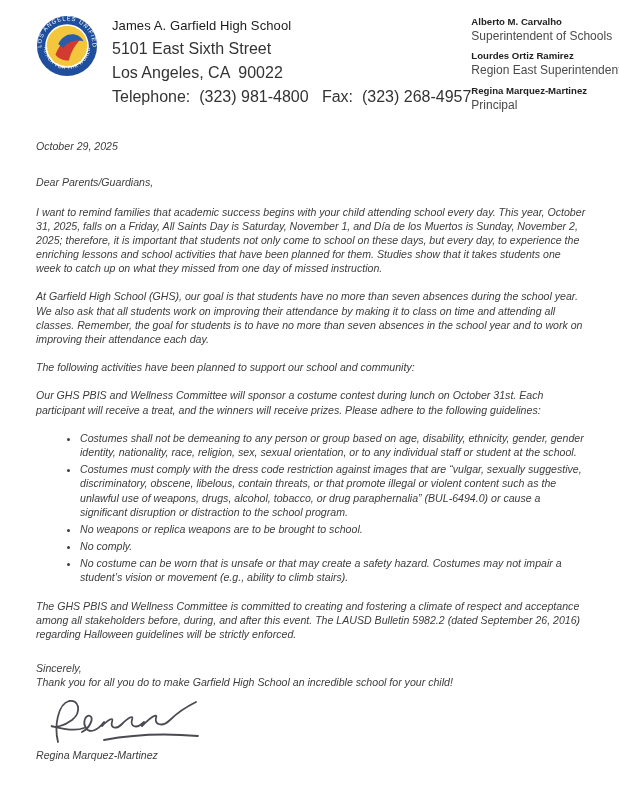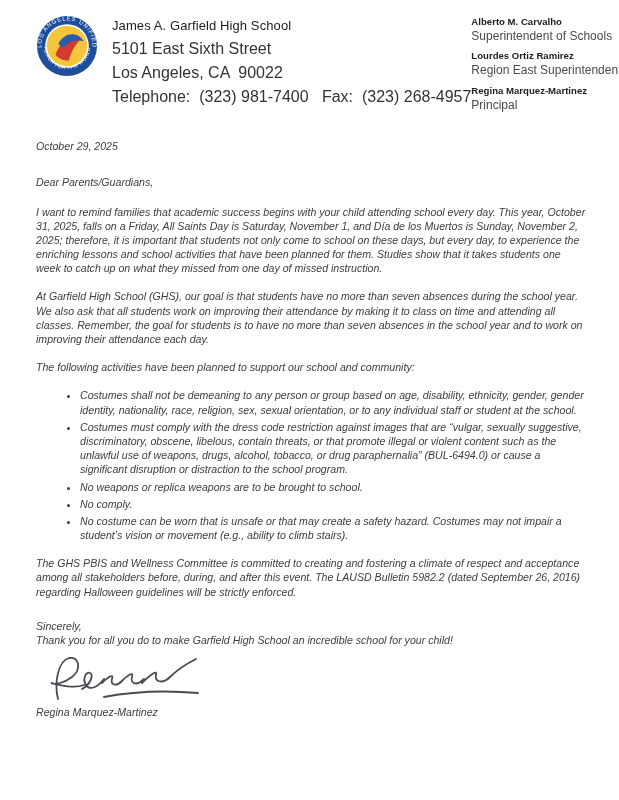--- a/index.html
+++ b/index.html
@@ -57,21 +57,21 @@
         <text font-size="5" font-family="Liberation Sans, sans-serif" fill="#ffffff" letter-spacing="0.6">
           <textPath href="#arcBot" startOffset="50%" text-anchor="middle">REACH FOR THE WORLD</textPath>
         </text>
       </svg>
     </div>
 
     <div class="school-info">
       <div class="school-name">James A. Garfield High School</div>
       <div class="school-line">5101 East Sixth Street</div>
       <div class="school-line">Los Angeles, CA  90022</div>
-      <div class="school-line">Telephone:  (323) 981-7400   Fax:  (323) 268-4957</div>
+      <div class="school-line">Telephone:  (323) 981-4800   Fax:  (323) 268-4957</div>
     </div>
 
     <div class="admins">
       <div class="admin">
         <div class="admin-name">Alberto M. Carvalho</div>
         <div class="admin-title">Superintendent of Schools</div>
       </div>
       <div class="admin">
         <div class="admin-name">Lourdes Ortiz Ramirez</div>
         <div class="admin-title">Region East Superintendent</div>
@@ -89,20 +89,21 @@
     <div class="date">October 29, 2025</div>
 
     <div class="salutation">Dear Parents/Guardians,</div>
 
     <p class="para">I want to remind families that academic success begins with your child attending school every day. This year, October 31, 2025, falls on a Friday, All Saints Day is Saturday, November 1, and Día de los Muertos is Sunday, November 2, 2025; therefore, it is important that students not only come to school on these days, but every day, to experience the enriching lessons and school activities that have been planned for them. Studies show that it takes students one week to catch up on what they missed from one day of missed instruction.</p>
 
     <p class="para">At Garfield High School (GHS), our goal is that students have no more than seven absences during the school year. We also ask that all students work on improving their attendance by making it to class on time and attending all classes. Remember, the goal for students is to have no more than seven absences in the school year and to work on improving their attendance each day.</p>
 
     <p class="para">The following activities have been planned to support our school and community:</p>
 
+    <p class="para">Our GHS PBIS and Wellness Committee will sponsor a costume contest during lunch on October 31st. Each participant will receive a treat, and the winners will receive prizes. Please adhere to the following guidelines:</p>
 
     <ul class="guidelines">
       <li>Costumes shall not be demeaning to any person or group based on age, disability, ethnicity, gender, gender identity, nationality, race, religion, sex, sexual orientation, or to any individual staff or student at the school.</li>
       <li>Costumes must comply with the dress code restriction against images that are “vulgar, sexually suggestive, discriminatory, obscene, libelous, contain threats, or that promote illegal or violent content such as the unlawful use of weapons, drugs, alcohol, tobacco, or drug paraphernalia” (BUL-6494.0) or cause a significant disruption or distraction to the school program.</li>
       <li>No weapons or replica weapons are to be brought to school.</li>
       <li>No comply.</li>
       <li>No costume can be worn that is unsafe or that may create a safety hazard. Costumes may not impair a student’s vision or movement (e.g., ability to climb stairs).</li>
     </ul>
 
     <p class="para">The GHS PBIS and Wellness Committee is committed to creating and fostering a climate of respect and acceptance among all stakeholders before, during, and after this event. The LAUSD Bulletin 5982.2 (dated September 26, 2016) regarding Halloween guidelines will be strictly enforced.</p>

